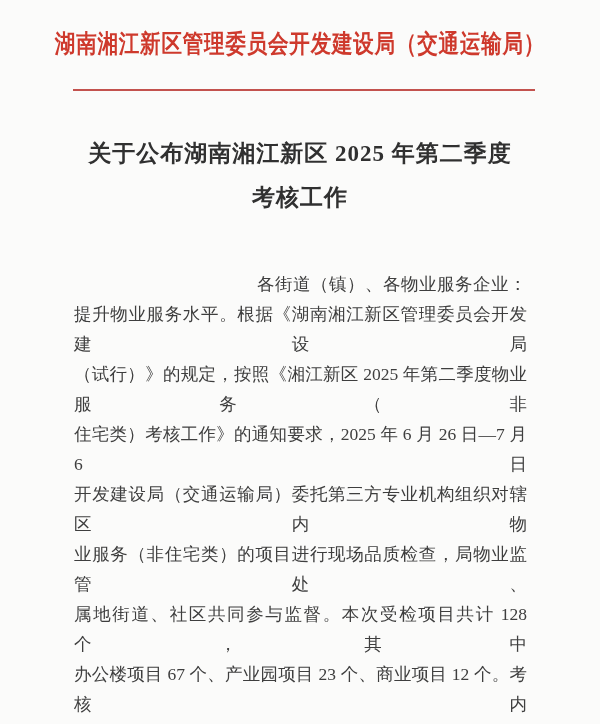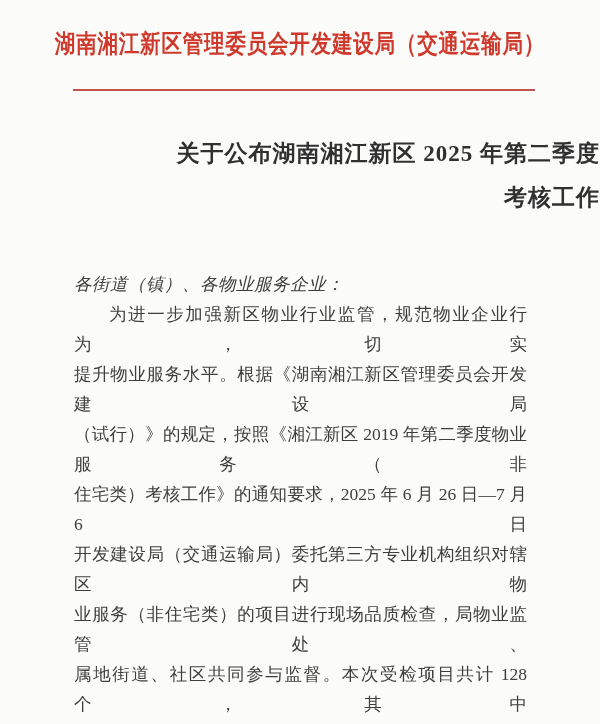--- a/index.html
+++ b/index.html
@@ -43,41 +43,40 @@
     width: 462px;
     height: 2px;
     background: var(--rule-red, #c3524e);
   }
   
   .title {
     position: absolute;
     top: 132px;
     left: 0;
     width: 600px;
-    text-align: right;
+    text-align: center;
     font-size: 23px;
     font-weight: bold;
     line-height: 44px;
     letter-spacing: 1px;
     color: var(--title-text, #303030);
   }
   
   .body-block {
     position: absolute;
     top: 269px;
     left: 74px;
     width: 453px;
     font-size: 17.5px;
     line-height: 30px;
     color: var(--body-text, #3e3e3e);
   }
   .salutation {
-    text-align: left;
+    text-align: right;
     letter-spacing: 0.5px;
-    font-style: italic;
   }
   .body-line {
     text-align: justify;
     text-align-last: justify;
   }
   .indent {
     text-indent: 35px;
   }
 </style>
 </head>
@@ -91,23 +90,22 @@
 
   <div class="red-rule"></div>
 
   <div class="title">
     <div class="title-line">关于公布湖南湘江新区 2025 年第二季度</div>
     <div class="title-line">考核工作</div>
   </div>
 
   <div class="body-block">
     <div class="salutation">各街道（镇）、各物业服务企业：</div>
-    <div class="body-line indent">为进一步加强新区物业行业监管，规范物业企业行为，切实</div>
     <div class="body-line">提升物业服务水平。根据《湖南湘江新区管理委员会开发建设局</div>
-    <div class="body-line">（试行）》的规定，按照《湘江新区 2019 年第二季度物业服务（非</div>
+    <div class="body-line">（试行）》的规定，按照《湘江新区 2025 年第二季度物业服务（非</div>
     <div class="body-line">住宅类）考核工作》的通知要求，2025 年 6 月 26 日—7 月 6 日</div>
     <div class="body-line">开发建设局（交通运输局）委托第三方专业机构组织对辖区内物</div>
     <div class="body-line">业服务（非住宅类）的项目进行现场品质检查，局物业监管处、</div>
     <div class="body-line">属地街道、社区共同参与监督。本次受检项目共计 128 个，其中</div>
     <div class="body-line">办公楼项目 67 个、产业园项目 23 个、商业项目 12 个。考核内</div>
 
   </div>
 
 </div>
 

